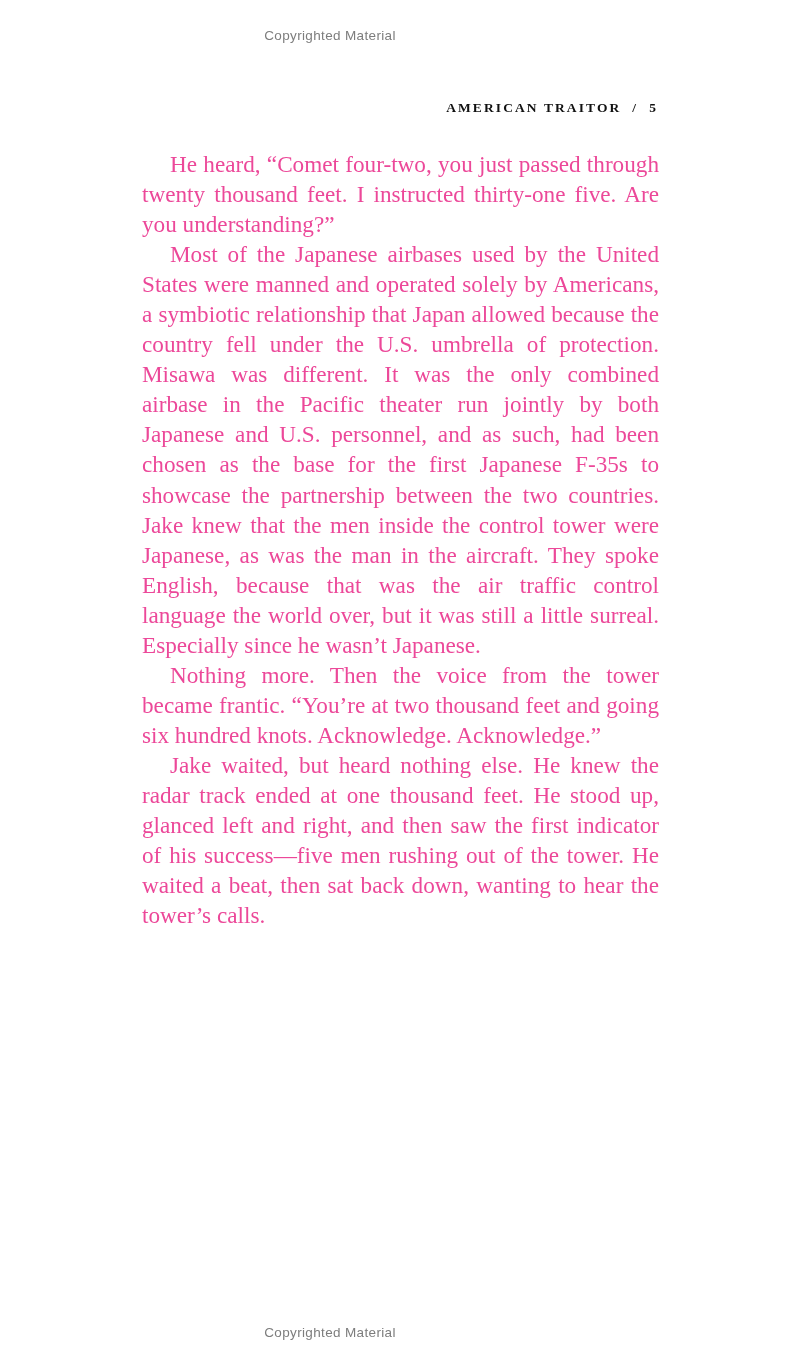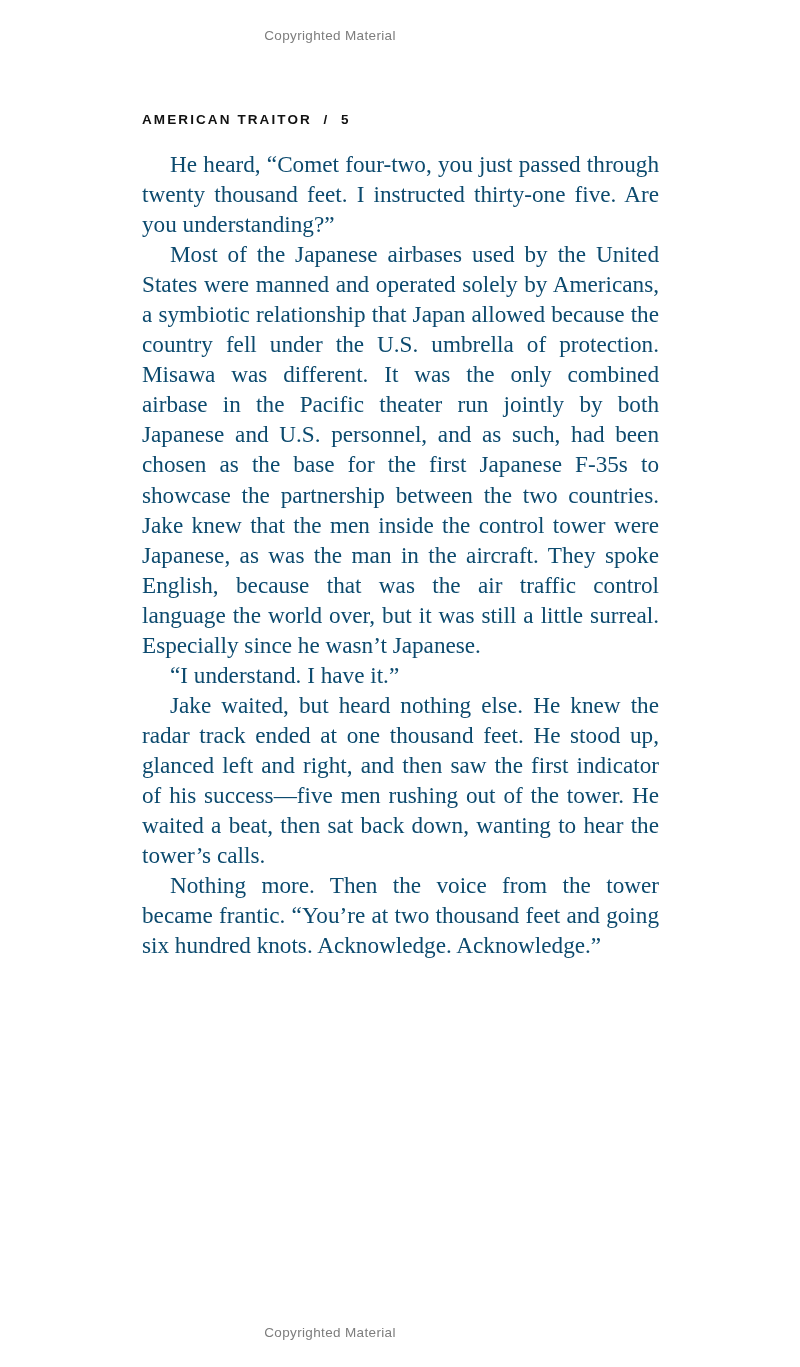--- a/index.html
+++ b/index.html
@@ -38,24 +38,25 @@
     letter-spacing: 0.35px;
     color: #7d7d7d;
     user-select: none;
   }
   .watermark-top { top: 28px; }
   .watermark-bottom { top: 1325px; }
 
   
   .running-head {
     position: absolute;
-    top: 112px;
+    top: 100px;
     left: 142px;
     width: 516px;
-    font-family: Liberation Sans, sans-serif;
+    text-align: right;
+    font-family: Liberation Serif, serif;
     font-size: 13.5px;
     font-weight: 700;
     letter-spacing: 2.1px;
     color: #111111;
     white-space: pre;
   }
 
   
   .text-column {
     position: absolute;
@@ -67,38 +68,37 @@
   .para {
     margin: 0;
     text-align: justify;
     text-justify: inter-word;
     font-size: 23.2px;
     line-height: 30.05px;
     text-indent: 28px;
     hyphens: none;
     word-spacing: 0px;
     font-weight: 400;
-    color: #0c4a6e;
+    color: #ec4899;
   }
   .para.last-line-left {
     text-align-last: left;
   }
 </style>
 </head>
 <body>
 
 <div class="page">
 
   <div class="watermark watermark-top">Copyrighted Material</div>
 
   <div class="running-head">AMERICAN TRAITOR  /  5</div>
 
   <div class="text-column">
     <p class="para last-line-left">He heard, “Comet four-two, you just passed through twenty thousand feet. I instructed thirty-one five. Are you understanding?”</p>
     <p class="para last-line-left">Most of the Japanese airbases used by the United States were manned and operated solely by Americans, a symbiotic relationship that Japan allowed because the country fell under the U.S. umbrella of protection. Misawa was different. It was the only combined airbase in the Pacific theater run jointly by both Japanese and U.S. personnel, and as such, had been chosen as the base for the first Japanese F-35s to showcase the partnership between the two countries. Jake knew that the men inside the control tower were Japanese, as was the man in the aircraft. They spoke English, because that was the air traffic control language the world over, but it was still a little surreal. Especially since he wasn’t Japanese.</p>
-    <p class="para last-line-left">“I understand. I have it.”</p>
+    <p class="para last-line-left">Nothing more. Then the voice from the tower became frantic. “You’re at two thousand feet and going six hundred knots. Acknowledge. Acknowledge.”</p>
     <p class="para last-line-left">Jake waited, but heard nothing else. He knew the radar track ended at one thousand feet. He stood up, glanced left and right, and then saw the first indicator of his success—five men rushing out of the tower. He waited a beat, then sat back down, wanting to hear the tower’s calls.</p>
-    <p class="para last-line-left">Nothing more. Then the voice from the tower became frantic. “You’re at two thousand feet and going six hundred knots. Acknowledge. Acknowledge.”</p>
   </div>
 
   <div class="watermark watermark-bottom">Copyrighted Material</div>
 
 </div>
 
 </body></html>

